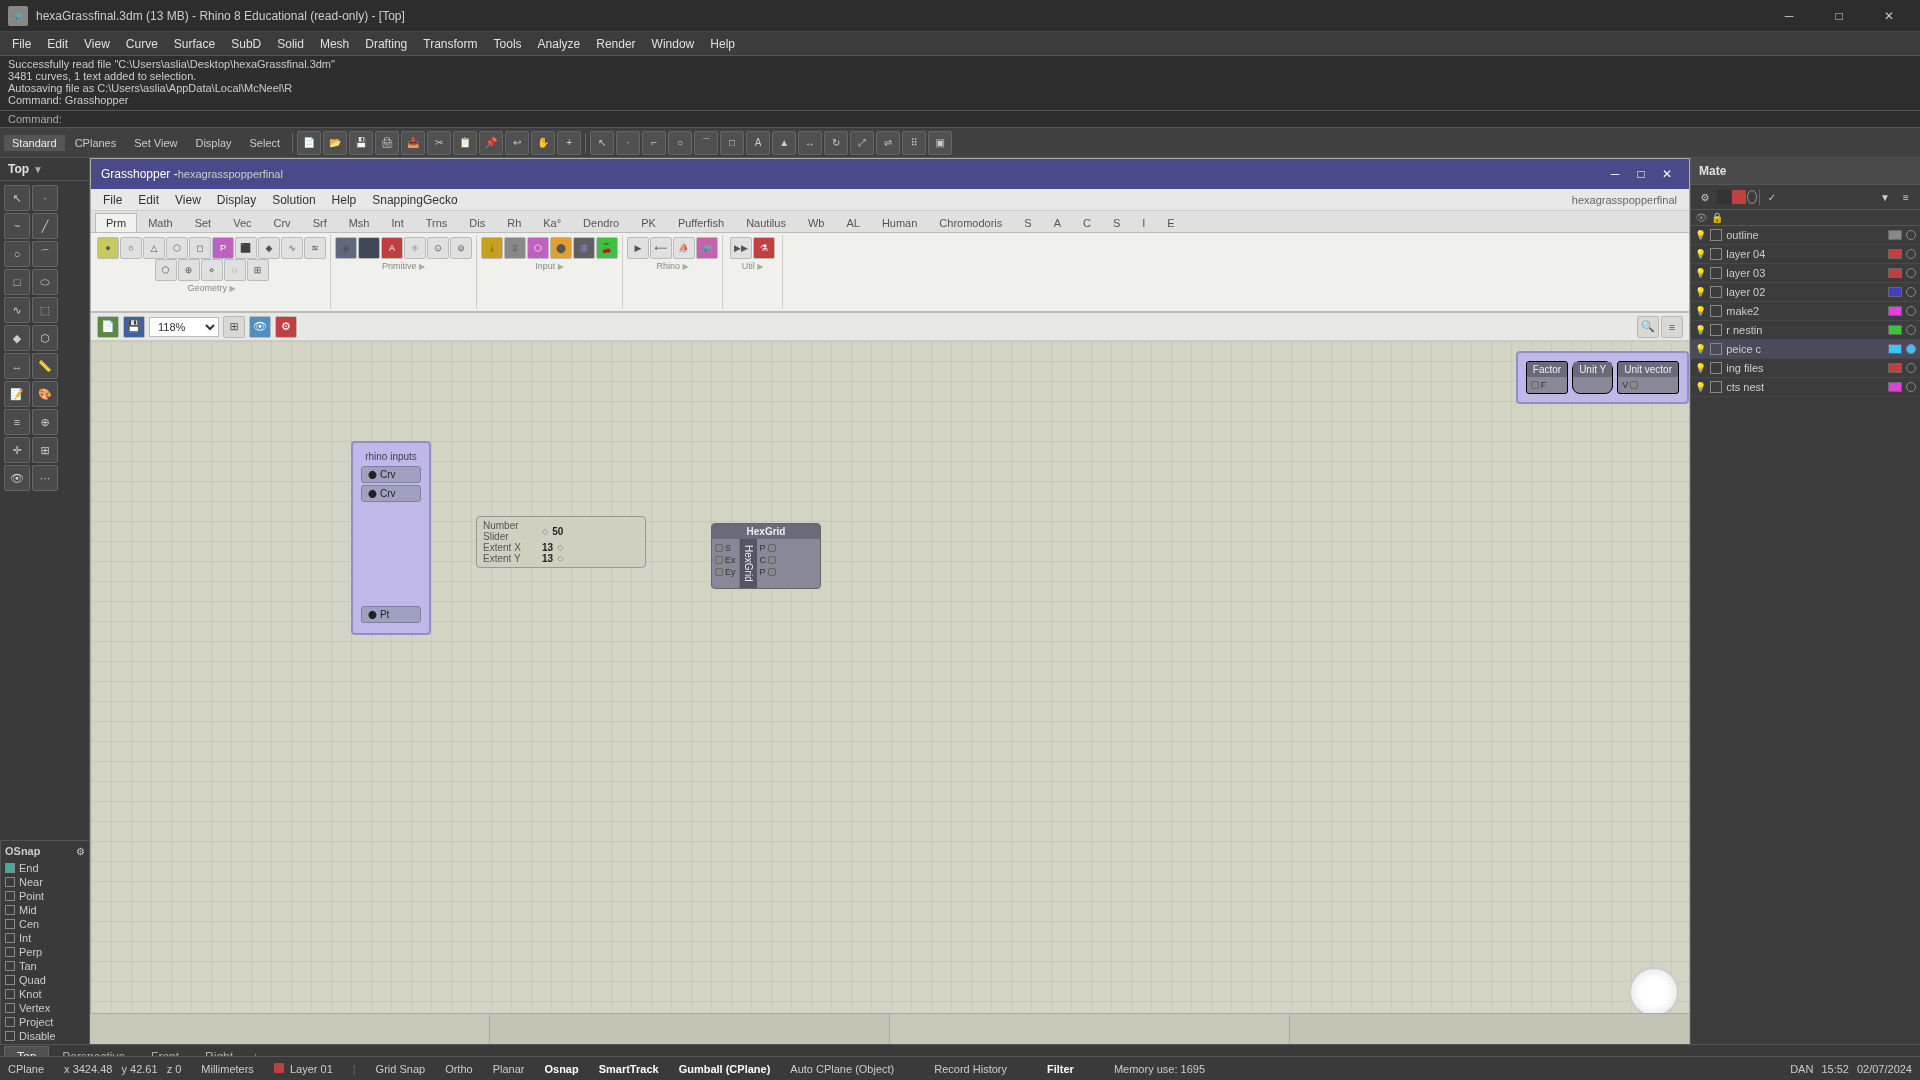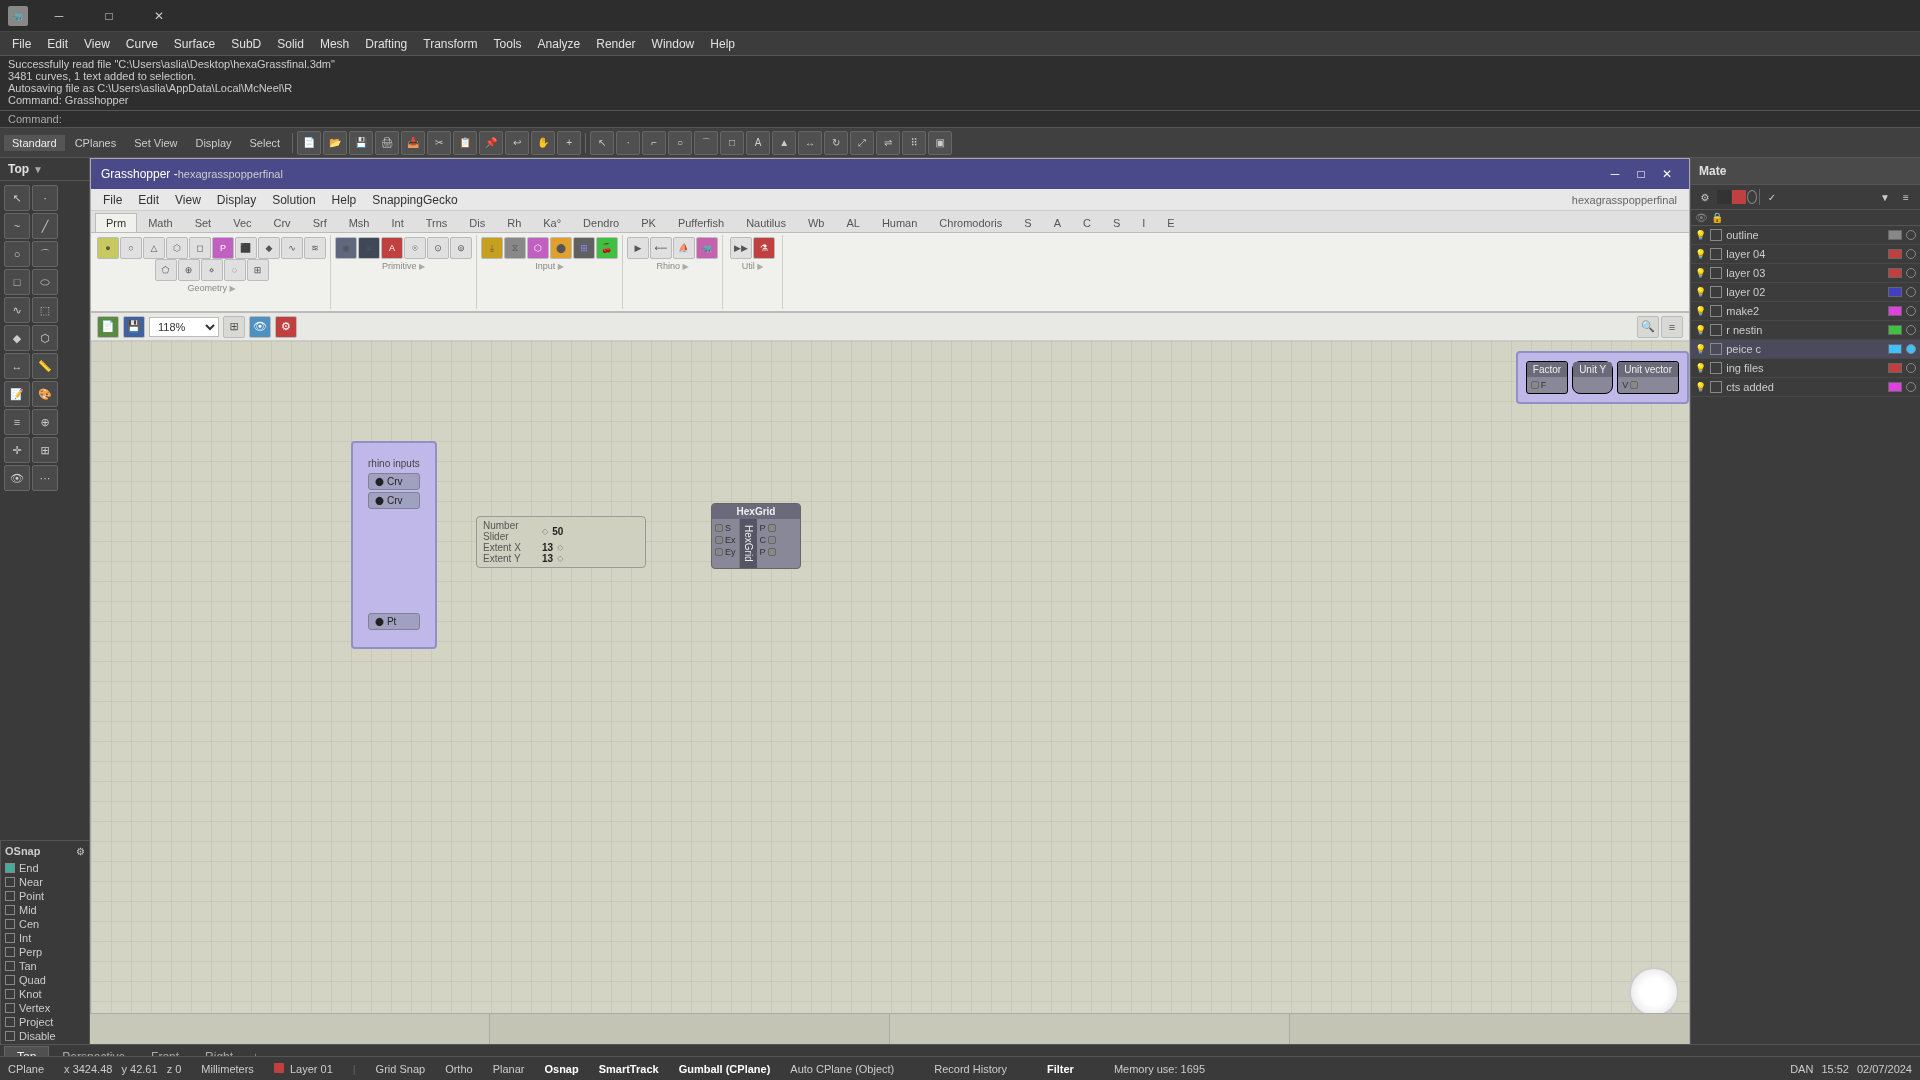--- a/index.html
+++ b/index.html
@@ -161,21 +161,21 @@
     .gh-port {
       width: 8px; height: 8px; background: #888; border: 1px solid #666;
       border-radius: 2px; flex-shrink: 0;
     }
     .gh-port-label { font-size: 9px; color: #333; }
 
     
     #rhino-inputs-group {
       position: absolute; left: 260px; top: 30px;
       background: #c0b8e8; border: 2px solid #9090c8;
-      border-radius: 4px; padding: 15px; min-width: 80px;
+      border-radius: 4px; padding: 8px; min-width: 80px;
     }
     #rhino-inputs-label {
       font-size: 10px; color: #444; text-align: center; margin-bottom: 4px;
     }
 
     .gh-param-btn {
       display: flex; align-items: center; gap: 3px;
       background: #a0a0c0; border: 1px solid #808098;
       border-radius: 3px; padding: 2px 6px; margin: 2px 0;
       font-size: 10px; color: #222; cursor: pointer;
@@ -315,20 +315,21 @@
     }
 
   </style>
 </head>
 <body>
 
 <div id="rhino-window">
 
   <div id="titlebar">
     <div style="width:20px;height:20px;background:#888;border-radius:2px;margin-right:8px;display:flex;align-items:center;justify-content:center;font-size:9px;color:white;">🦏</div>
+    <div class="title">hexaGrassfinal.3dm (13 MB) - Rhino 8 Educational (read-only) - [Top]</div>
     <div class="win-controls">
       <div class="win-btn">─</div>
       <div class="win-btn">□</div>
       <div class="win-btn close">✕</div>
     </div>
   </div>
 
   <div id="rhino-menubar">
     <span>File</span>
     <span>Edit</span>
@@ -709,21 +710,21 @@
                 <span class="slider-dots">◇</span>
               </div>
               <div class="slider-row">
                 <span class="slider-label">Extent Y</span>
                 <span class="slider-value">13</span>
                 <span class="slider-dots">◇</span>
               </div>
             </div>
           </div>
 
-          <div id="hexgrid" style="left:620px;top:162px;width:90px;">
+          <div id="hexgrid" style="left:620px;top:182px;width:110px;">
             <div id="hexgrid-header">HexGrid</div>
             <div id="hexgrid-body">
               <div id="hexgrid-inputs">
                 <div class="gh-port-row">
                   <div class="gh-port"></div>
                   <span class="gh-port-label">S</span>
                 </div>
                 <div class="gh-port-row">
                   <div class="gh-port"></div>
                   <span class="gh-port-label">Ex</span>
@@ -896,21 +897,21 @@
           <span style="font-size:9px;color:#c8c860;">💡</span>
           <span style="width:12px;height:12px;border:1px solid #888;display:inline-block;"></span>
           <span class="layer-name">ing files</span>
           <span style="width:14px;height:10px;background:#c04040;border:1px solid #666;display:inline-block;"></span>
           <span style="width:10px;height:10px;border-radius:50%;border:1px solid #888;display:inline-block;"></span>
         </div>
 
         <div class="layer-item">
           <span style="font-size:9px;color:#c8c860;">💡</span>
           <span style="width:12px;height:12px;border:1px solid #888;display:inline-block;"></span>
-          <span class="layer-name">cts added</span>
+          <span class="layer-name">cts nest</span>
           <span style="width:14px;height:10px;background:#e040e0;border:1px solid #666;display:inline-block;"></span>
           <span style="width:10px;height:10px;border-radius:50%;border:1px solid #888;display:inline-block;"></span>
         </div>
       </div>
     </div>
   </div>
 
   <div id="bottom-tabs" style="position:relative;height:24px;background:#3a3a3a;display:flex;align-items:center;padding:0 4px;border-top:1px solid #555;">
     <div class="vp-tab active">Top</div>
     <div class="vp-tab">Perspective</div>

